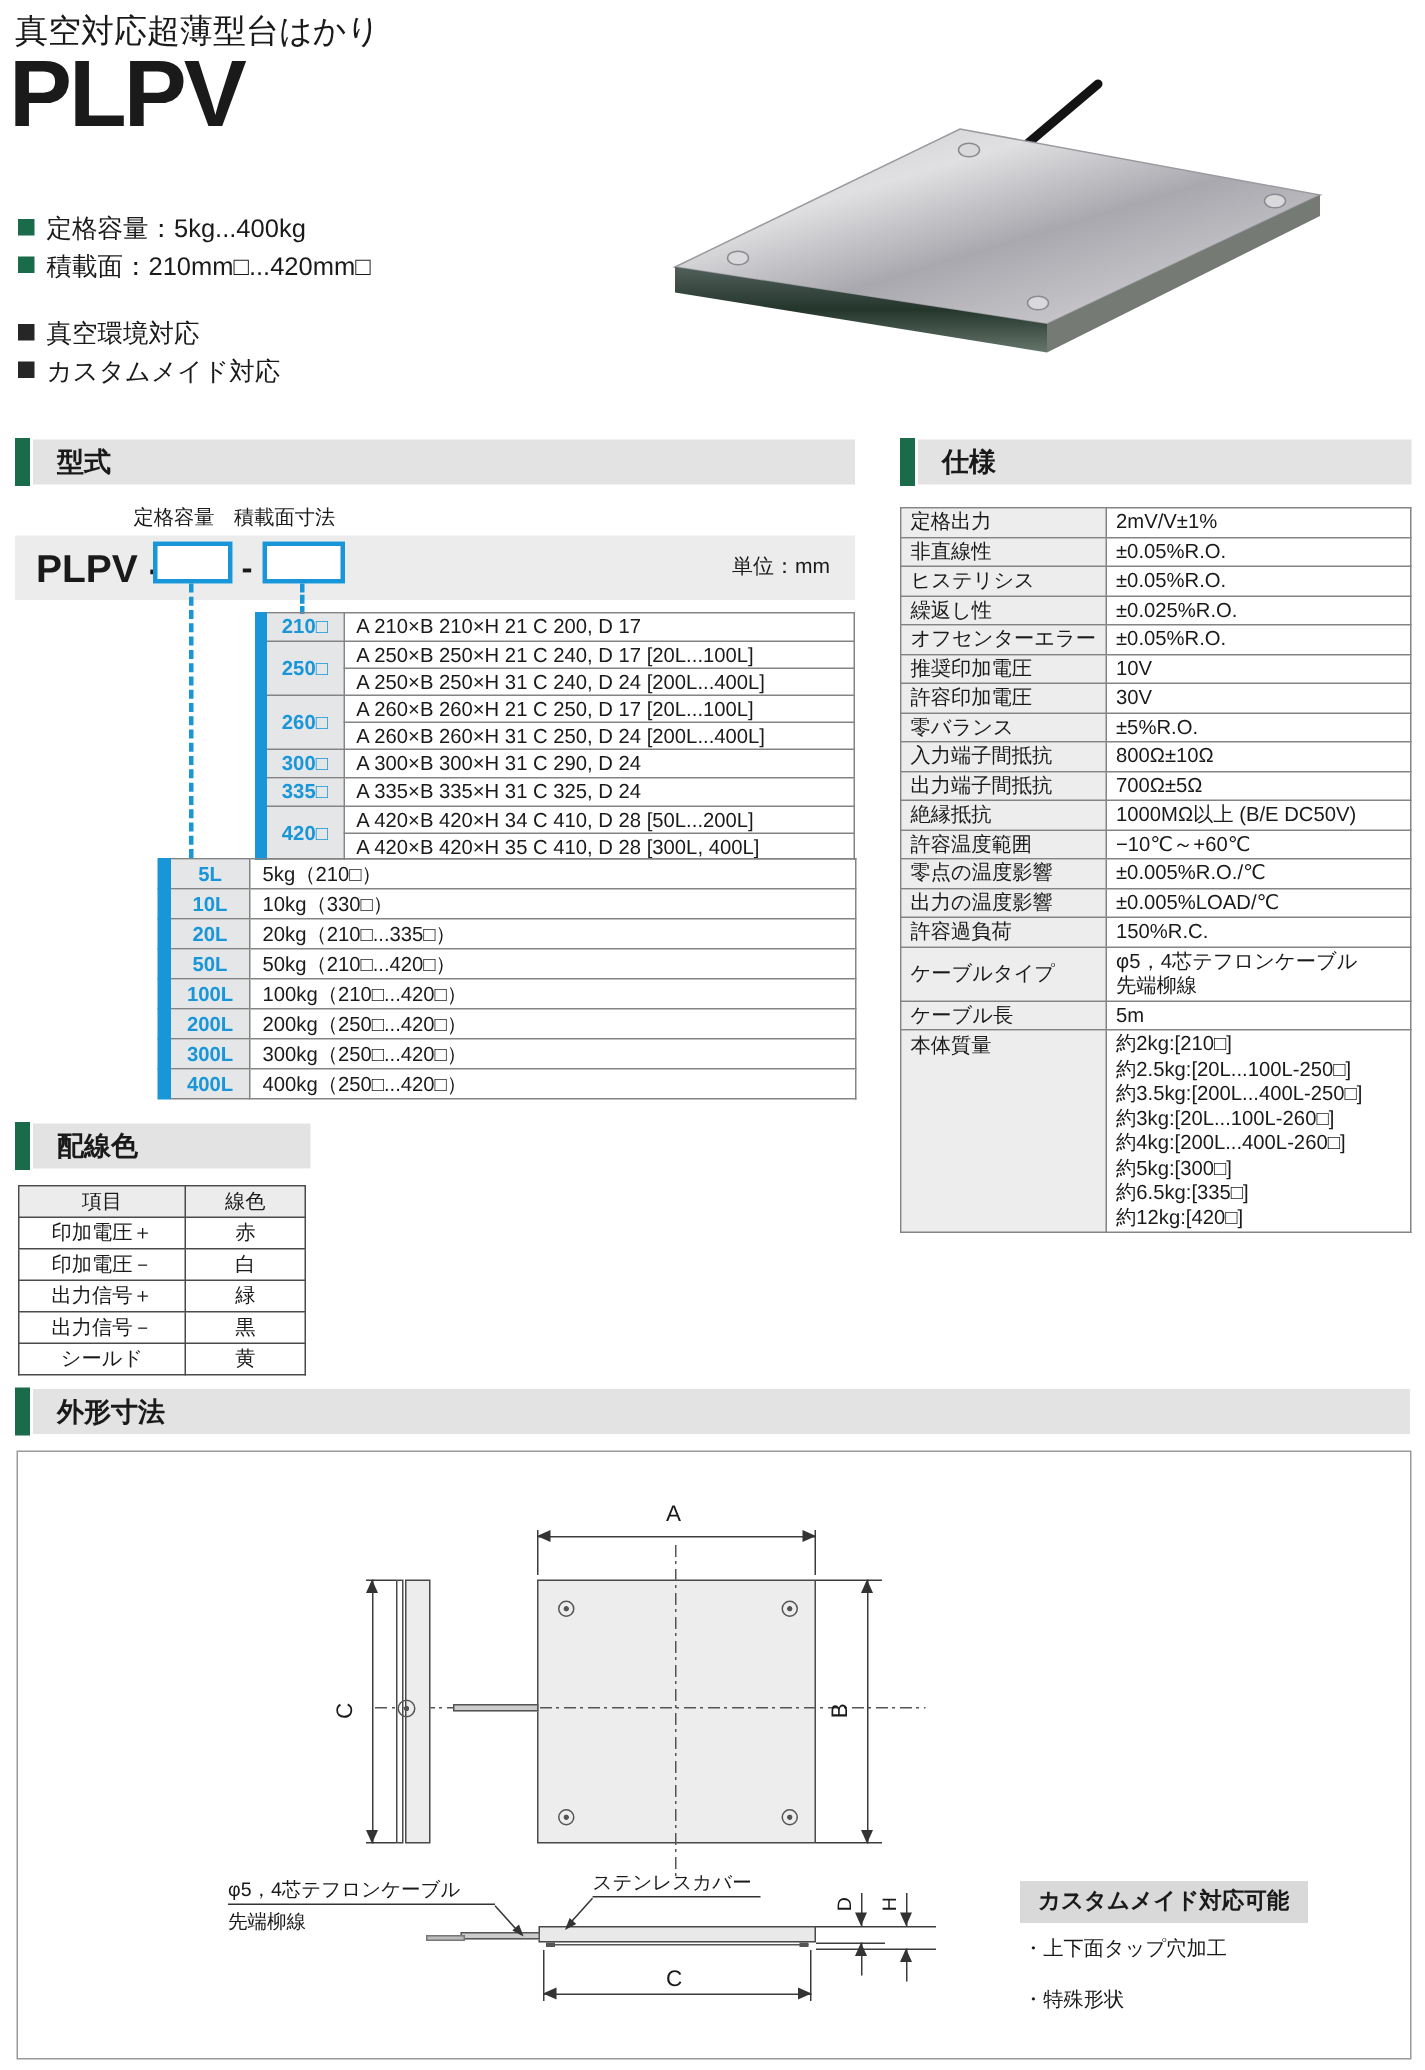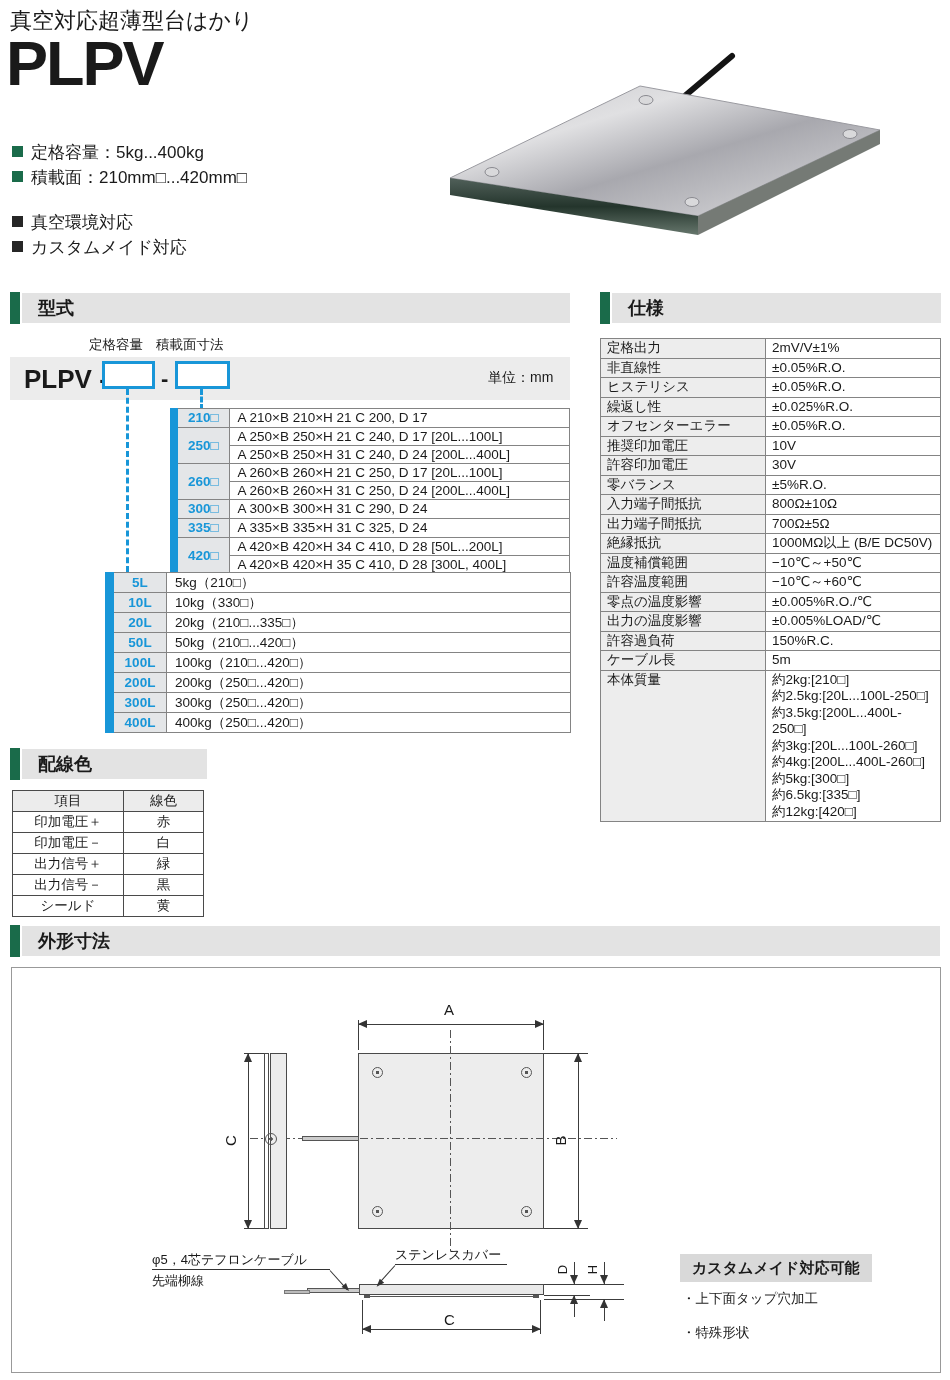--- a/index.html
+++ b/index.html
@@ -29,21 +29,21 @@
   .size-table{position:absolute;left:170px;top:408px;width:400px;border-left:8px solid #1896d8;}
   .size-table td{height:18px;line-height:16px;}
   .size-table .lbl{width:55px;text-align:center;font-weight:bold;color:#1896d8;background:#e4e6e8;}
   .size-table .val{padding:0 0 0 8px;background:#fff;}
   .cap-table{position:absolute;left:105px;top:572px;width:466px;border-left:9px solid #1896d8;}
   .cap-table td{height:19px;line-height:17px;}
   .cap-table .lbl{width:57px;text-align:center;font-weight:bold;color:#1896d8;background:#e4e6e8;}
   .cap-table .val{padding:0 0 0 8px;background:#fff;}
   .spec-table{position:absolute;left:600px;top:338px;width:341px;}
   .spec-table td{height:19px;line-height:16.5px;padding:1px 6px;}
-  .spec-table .lbl{width:165px;background:#ededed;}
+  .spec-table .lbl{width:137px;background:#ededed;}
   .spec-table .val{background:#fff;}
   .preline{white-space:pre-line;line-height:17px;}
   .wire-table{position:absolute;left:12px;top:790px;width:192px;}
   .wire-table td,.wire-table th{height:19px;text-align:center;border:1px solid #4a4a4a;font-weight:normal;}
   .wire-table th{background:#ececec;}
   .wire-table .c1{width:111px;}
   
   .draw-box{position:absolute;left:11px;top:967px;width:928px;height:404px;border:1px solid #999;background:#fff;}
   .hline{position:absolute;height:1px;background:#3c3c3c;}
   .vline{position:absolute;width:1px;background:#3c3c3c;}
@@ -245,45 +245,46 @@
         </tr>
     <tr>
           <td class="lbl">出力端子間抵抗</td>
           <td class="val">700Ω±5Ω</td>
         </tr>
     <tr>
           <td class="lbl">絶縁抵抗</td>
           <td class="val">1000MΩ以上 (B/E DC50V)</td>
         </tr>
     <tr>
-          <td class="lbl">温度補償範囲</td>
-          <td class="val">−10℃～+50℃</td>
-        </tr>
-    <tr>
           <td class="lbl">許容温度範囲</td>
           <td class="val">−10℃～+60℃</td>
         </tr>
     <tr>
           <td class="lbl">零点の温度影響</td>
           <td class="val">±0.005%R.O./℃</td>
         </tr>
     <tr>
           <td class="lbl">出力の温度影響</td>
           <td class="val">±0.005%LOAD/℃</td>
         </tr>
     <tr>
           <td class="lbl">許容過負荷</td>
           <td class="val">150%R.C.</td>
         </tr>
     <tr>
+          <td class="lbl">ケーブルタイプ</td>
+          <td class="val preline">φ5，4芯テフロンケーブル
+先端柳線</td>
+        </tr>
+    <tr>
           <td class="lbl">ケーブル長</td>
           <td class="val">5m</td>
         </tr>
     <tr>
-          <td class="lbl" style="vertical-align:top;padding-top:2px;font-family:Liberation Mono, monospace;">本体質量</td>
+          <td class="lbl" style="vertical-align:top;padding-top:2px;">本体質量</td>
           <td class="val preline">約2kg:[210□]
 約2.5kg:[20L...100L-250□]
 約3.5kg:[200L...400L-250□]
 約3kg:[20L...100L-260□]
 約4kg:[200L...400L-260□]
 約5kg:[300□]
 約6.5kg:[335□]
 約12kg:[420□]</td>
         </tr>
   </tbody>

